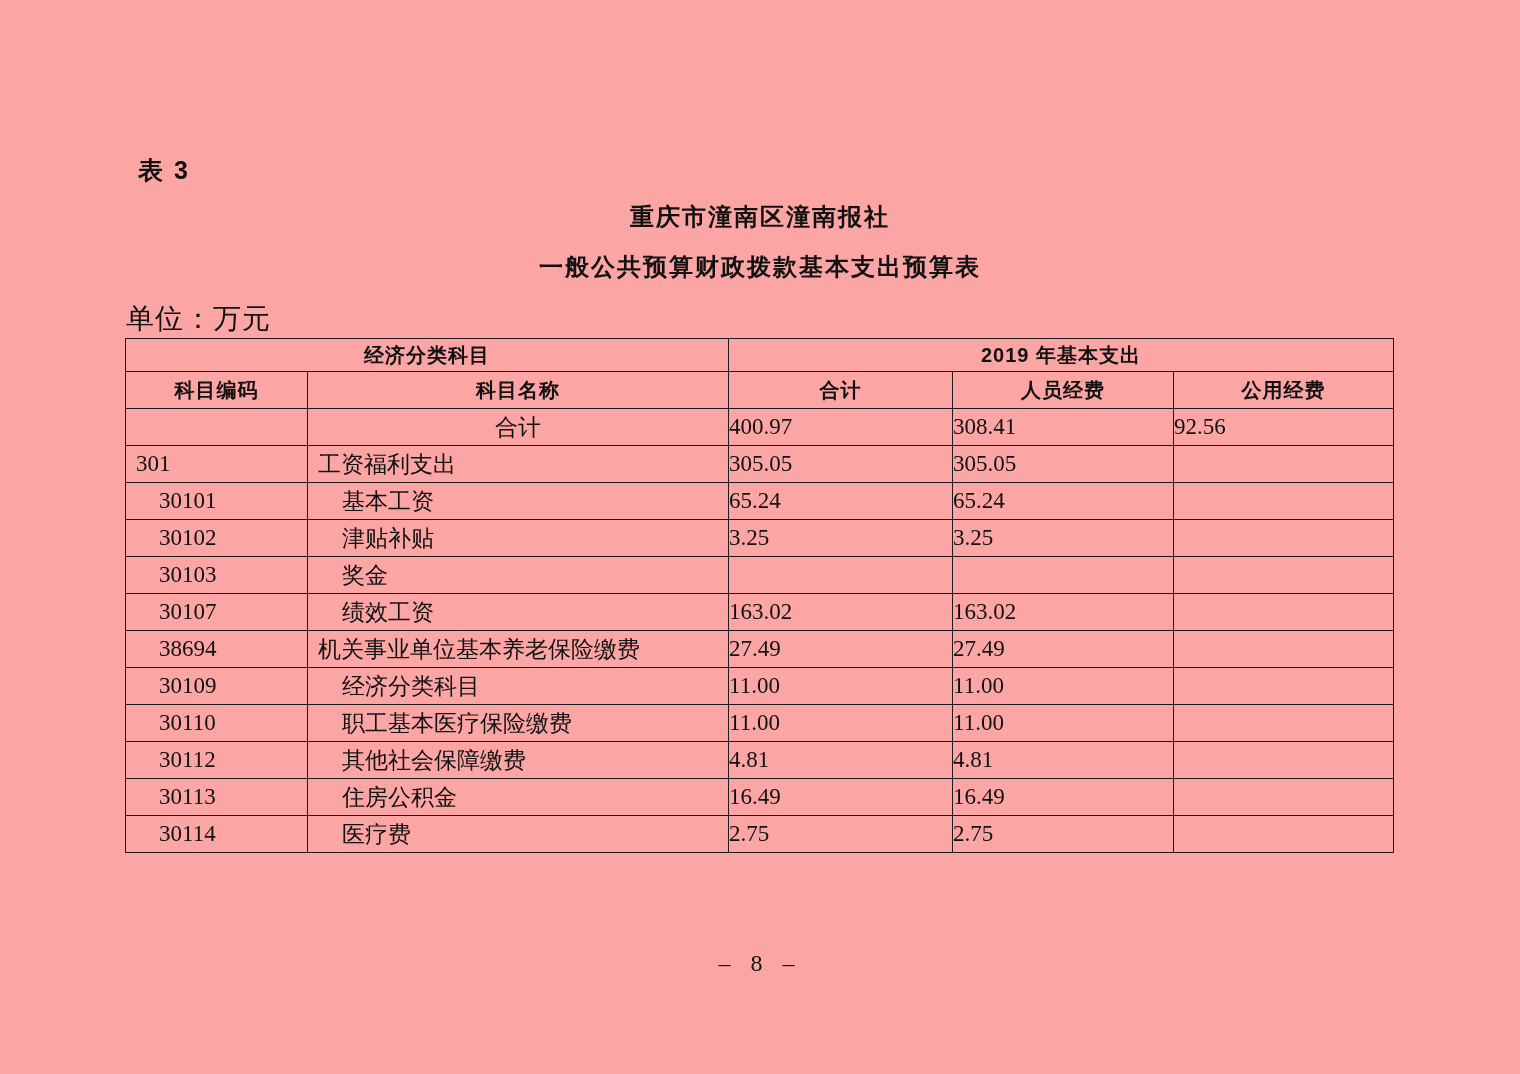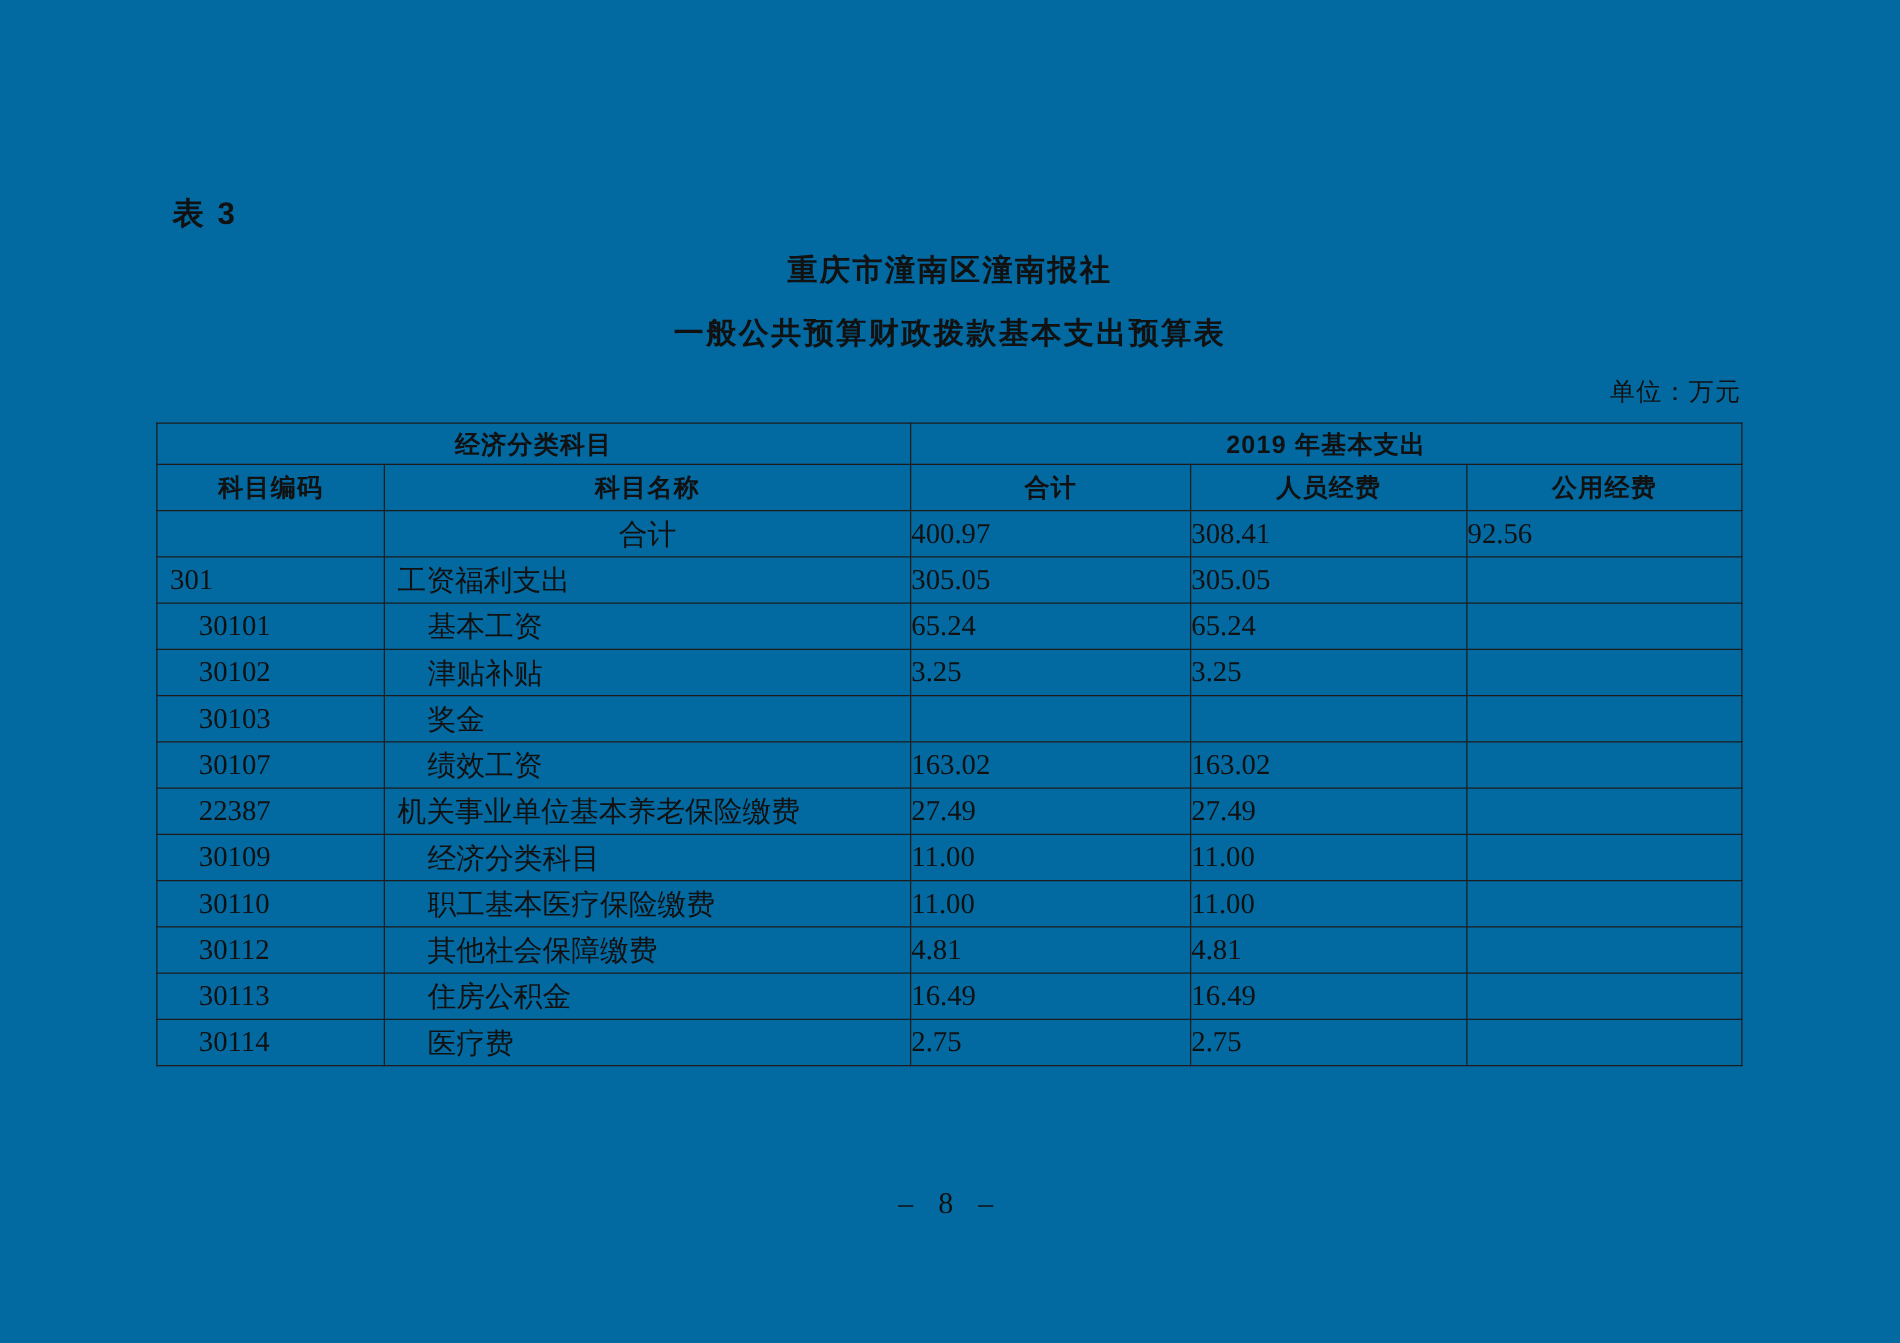--- a/index.html
+++ b/index.html
@@ -4,21 +4,21 @@
 <style>
   html, body {
     margin: 0;
     padding: 0;
     background: #e8e8e8;
   }
   .page {
     position: relative;
     width: 1520px;
     height: 1074px;
-    background: #0369a1;
+    background: #fca5a5;
     color: #111111;
     font-family: "Liberation Serif", "DejaVu Serif", serif;
     overflow: hidden;
   }
   .table-label {
     position: absolute;
     left: 138px;
     top: 154px;
     font-family: "Liberation Sans", "DejaVu Sans", sans-serif;
     font-weight: 700;
@@ -38,22 +38,21 @@
     font-size: 24px;
     line-height: 50px;
     letter-spacing: 2px;
     white-space: nowrap;
   }
   .unit-note {
     position: absolute;
     left: 126px;
     top: 300px;
     width: 1267px;
-    text-align: right;
-    font-size: 20px;
+    font-size: 28px;
     letter-spacing: 1px;
   }
   table.budget-table {
     position: absolute;
     left: 125px;
     top: 338px;
     border-collapse: collapse;
     table-layout: fixed;
     width: 1268px;
   }
@@ -164,21 +163,21 @@
           <td class="cell-num"></td>
         </tr>
         <tr>
           <td class="cell-code code-l1">30107</td>
           <td class="cell-name name-l1">绩效工资</td>
           <td class="cell-num">163.02</td>
           <td class="cell-num">163.02</td>
           <td class="cell-num"></td>
         </tr>
         <tr>
-          <td class="cell-code code-l1">22387</td>
+          <td class="cell-code code-l1">38694</td>
           <td class="cell-name name-l0">机关事业单位基本养老保险缴费</td>
           <td class="cell-num">27.49</td>
           <td class="cell-num">27.49</td>
           <td class="cell-num"></td>
         </tr>
         <tr>
           <td class="cell-code code-l1">30109</td>
           <td class="cell-name name-l1">经济分类科目</td>
           <td class="cell-num">11.00</td>
           <td class="cell-num">11.00</td>

